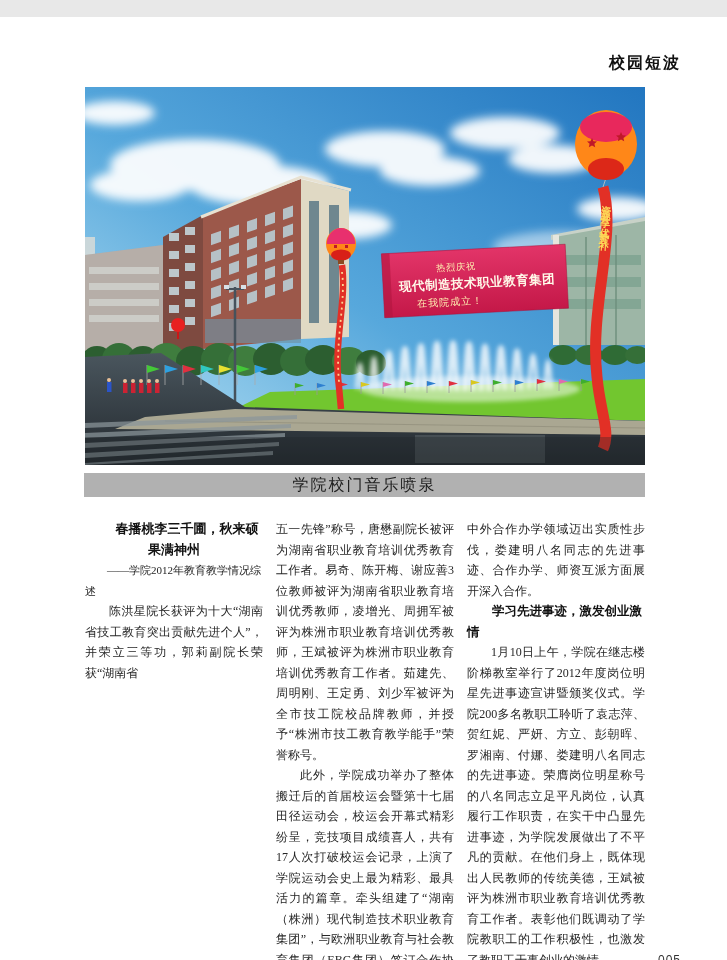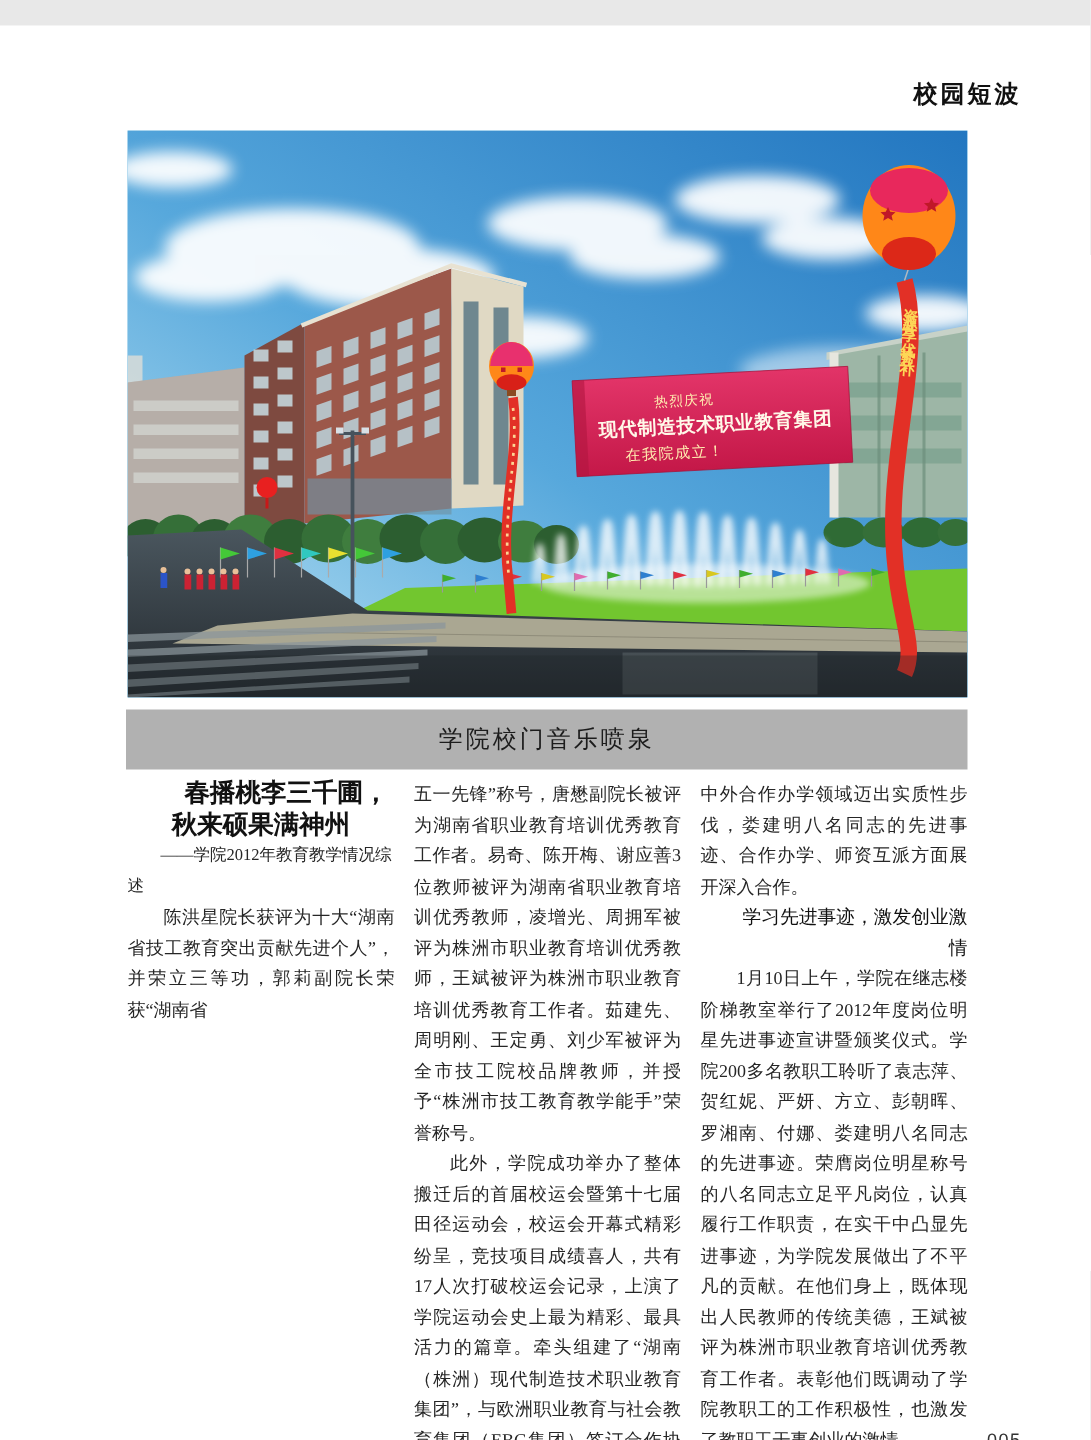--- a/index.html
+++ b/index.html
@@ -8,34 +8,34 @@
   
   .masthead{position:absolute;top:36px;right:46px;font-family:"Liberation Sans","DejaVu Sans",sans-serif;
             font-weight:bold;font-size:16px;letter-spacing:2px;color:#111;}
   
   .photo{position:absolute;left:85px;top:70px;width:560px;height:378px;overflow:hidden;background:#6db7e2;}
   .photo svg{display:block;}
   .streamer-text{position:absolute;left:507px;top:110px;height:215px;writing-mode:vertical-rl;
                  font-family:"Liberation Sans","DejaVu Sans",sans-serif;font-size:10px;font-weight:bold;
                  color:#ffe05a;letter-spacing:4px;transform:rotate(4deg);opacity:.95;}
   
-  .caption-bar{position:absolute;left:84px;top:456px;width:561px;height:40px;background:#b1b1b1;
+  .caption-bar{position:absolute;left:84px;top:456px;width:561px;height:24px;background:#b1b1b1;
                display:flex;align-items:center;justify-content:center;
                font-family:"Liberation Sans","DejaVu Sans",sans-serif;font-size:16px;color:#1c1c1c;
                letter-spacing:2px;}
   
   .columns{position:absolute;left:85px;top:502px;width:560px;display:flex;gap:13px;}
   .col{width:178px;font-size:12px;line-height:20.5px;text-align:justify;color:#262626;}
   .col p{margin:0;text-indent:2em;}
   .col p.noindent{text-indent:0;}
-  .h-art{font-family:"Liberation Sans","DejaVu Sans",sans-serif;font-weight:bold;font-size:17px;
+  .h-art{font-family:"Liberation Sans","DejaVu Sans",sans-serif;font-weight:bold;font-size:13px;
          text-align:center;letter-spacing:0;margin:0;color:#111;}
   .sub-art{font-size:11px;text-align:left;margin:0;padding-right:2px;}
-  .h-art2{font-family:"Liberation Sans","DejaVu Sans",sans-serif;font-weight:normal;font-size:12.5px;
-          text-align:right;margin:18px 0 2px 0;color:#111;}
+  .h-art2{font-family:"Liberation Sans","DejaVu Sans",sans-serif;font-weight:bold;font-size:12.5px;
+          text-align:left;margin:18px 0 2px 0;color:#111;}
   
   .folio{position:absolute;right:46px;top:936px;font-family:"Liberation Sans","DejaVu Sans",sans-serif;
          font-size:12px;color:#333;letter-spacing:1px;}
 </style>
 </head>
 <body>
 
 <div class="page">
 
   <div class="masthead">校园短波</div>

